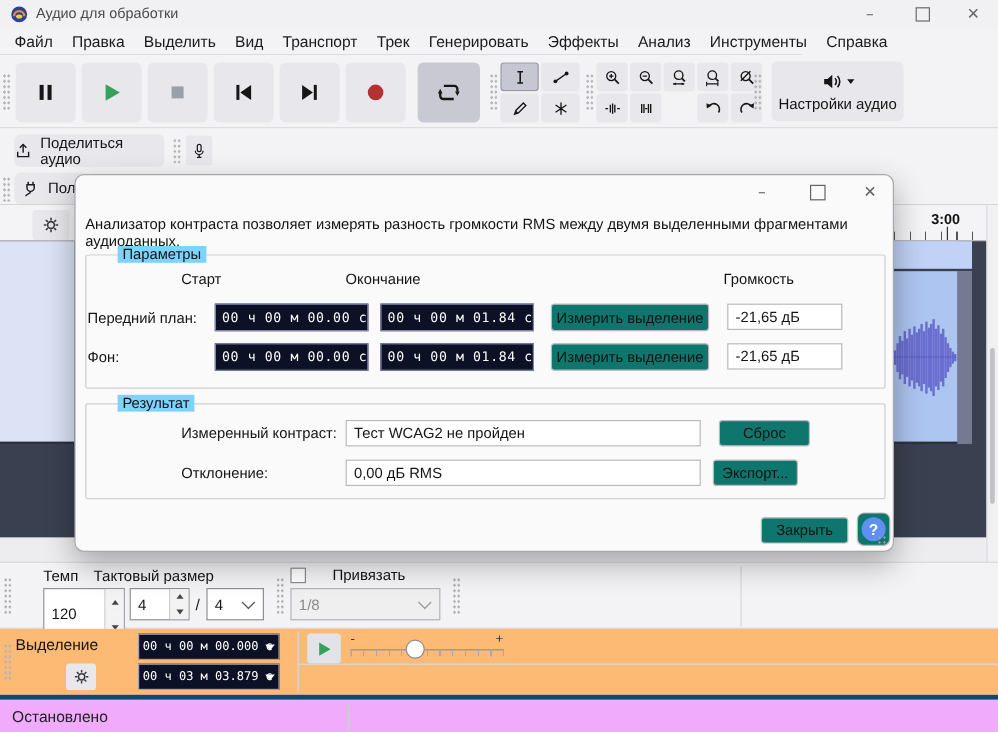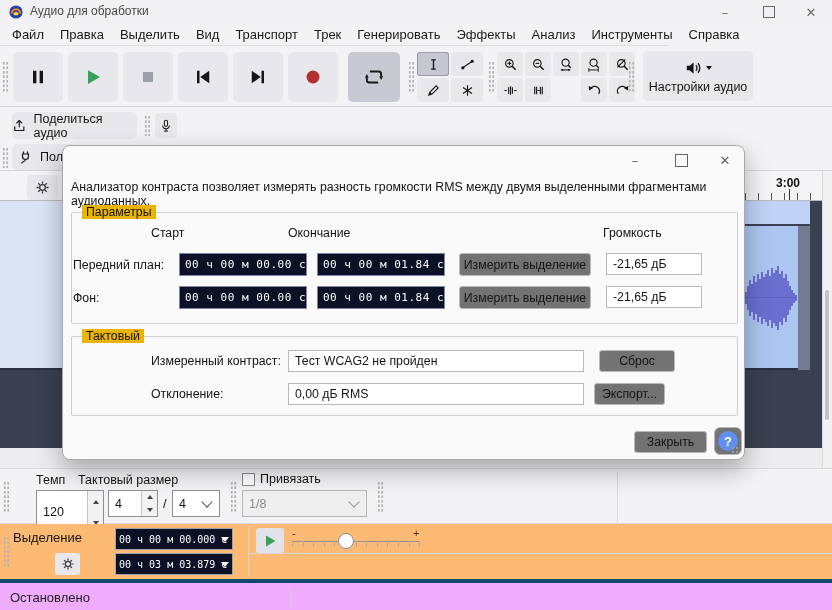--- a/index.html
+++ b/index.html
@@ -38,26 +38,26 @@
   .wavewrap{left:745px;top:232px;width:52px;height:132px;display:flex;flex-direction:row;align-items:center;}
   .wbar{width:2px;background:#6a6ecf;}
   .scrollbar{left:822px;top:171px;width:10px;height:297px;background:#f1f1f2;border-left:1px solid #dadade;box-sizing:border-box;}
   .sthumb{position:absolute;left:2px;top:119px;width:4px;height:130px;background:#c2c2c6;border-radius:2px;}
   
   .dialog{left:62px;top:145px;width:683px;height:315px;background:#fafafa;border:1px solid #a8a8ac;border-radius:8px;
           box-shadow:0 10px 26px rgba(0,0,0,.3);box-sizing:border-box;z-index:10;}
   .dlg-title{left:18px;top:8px;font-size:12.5px;color:#5f5f63;}
   .dlg-ctl{top:4px;width:24px;height:20px;display:flex;align-items:center;justify-content:center;color:#636367;font-size:13px;font-family:"DejaVu Sans",sans-serif;}
   .fieldset{border:1px solid #cfcfd2;border-radius:2px;}
-  .legend{position:absolute;top:-8px;left:10px;background:#eab308;padding:0 4px;font-size:12.3px;color:#141414;}
+  .legend{position:absolute;top:-8px;left:26px;background:#7dd3fc;padding:0 4px;font-size:12.3px;color:#141414;}
   .lbl{font-size:12.3px;color:#141414;}
   .tfield{background:#0d1126;border:1px solid #7d84ad;box-sizing:border-box;color:#fff;
           font-family:"DejaVu Sans Mono",monospace;font-size:11px;letter-spacing:.5px;
           display:flex;align-items:center;padding-left:5px;white-space:nowrap;overflow:hidden;}
-  .wbtn{background:#737373;border:1px solid #b9b9bd;border-radius:3px;font-size:12.3px;color:#141414;
+  .wbtn{background:#0f766e;border:1px solid #b9b9bd;border-radius:3px;font-size:12.3px;color:#141414;
         display:flex;align-items:center;justify-content:center;box-sizing:border-box;}
   .input{background:#fff;border:1px solid #b9b9bd;box-sizing:border-box;font-size:12.3px;color:#141414;
          display:flex;align-items:center;padding-left:6px;}
   
   .timebar{left:0;top:468px;width:832px;height:56px;background:#f3f3f5;border-top:1px solid #d8d8da;border-bottom:1px solid #d8d8da;box-sizing:border-box;}
   .selbar{left:0;top:524px;width:832px;height:55px;background:#fdba74;}
   .statusbar{left:0;top:579px;width:832px;height:31px;background:#f0abfc;border-top:4px solid #0c4a6e;box-sizing:border-box;}
   .spin{background:#fff;border:1px solid #8f8f93;box-sizing:border-box;display:flex;align-items:center;font-size:12.5px;}
   .spin .val{flex:1;padding-left:6px;}
   .spinbtns{width:15px;height:100%;border-left:1px solid #c3c3c6;display:flex;flex-direction:column;}
@@ -376,21 +376,21 @@
   <div class="abs wbtn" style="left:396px;top:107px;width:132px;height:23px">Измерить выделение</div>
   <div class="abs input" style="left:543px;top:107px;width:96px;height:22px">-21,65 дБ</div>
 
   <span class="abs lbl" style="left:10px;top:145px">Фон:</span>
   <div class="abs tfield" style="left:116px;top:140px;width:128px;height:23px">00 ч 00 м 00.00 с</div>
   <div class="abs tfield" style="left:254px;top:140px;width:128px;height:23px">00 ч 00 м 01.84 с</div>
   <div class="abs wbtn" style="left:396px;top:140px;width:132px;height:23px">Измерить выделение</div>
   <div class="abs input" style="left:543px;top:140px;width:96px;height:22px">-21,65 дБ</div>
 
   <div class="abs fieldset" style="left:8px;top:190px;width:665px;height:78px">
-    <span class="legend">Тактовый</span>
+    <span class="legend">Результат</span>
   </div>
   <span class="abs lbl" style="left:88px;top:208px">Измеренный контраст:</span>
   <div class="abs input" style="left:225px;top:204px;width:296px;height:22px">Тест WCAG2 не пройден</div>
   <div class="abs wbtn" style="left:536px;top:204px;width:76px;height:22px">Сброс</div>
   <span class="abs lbl" style="left:88px;top:241px">Отклонение:</span>
   <div class="abs input" style="left:225px;top:237px;width:296px;height:22px">0,00 дБ RMS</div>
   <div class="abs wbtn" style="left:531px;top:237px;width:71px;height:22px">Экспорт...</div>
 
   <div class="abs wbtn" style="left:571px;top:285px;width:73px;height:22px">Закрыть</div>
   <div class="abs wbtn" style="left:651px;top:281px;width:28px;height:28px;border-radius:6px">
@@ -428,21 +428,21 @@
       </div>
   </div>
   <span class="abs" style="left:163px;top:27px;font-size:13px">/</span>
   <div class="abs spin" style="left:172px;top:21px;width:48px;height:27px">
     <span class="val">4</span>
     <span class="chev" style="margin-right:8px"></span>
   </div>
 
   <div class="abs grip" style="left:230px;top:12px;height:31px"></div>
 
-  <div class="abs" style="left:242px;top:3px;display:flex;align-items:center;gap:5px">
+  <div class="abs" style="left:242px;top:3px;display:flex;align-items:center;gap:22px">
     <span class="cb"></span>
     <span style="font-size:12.5px">Привязать</span>
   </div>
   <div class="abs spin" style="left:242px;top:21px;width:125px;height:27px;background:#efeff0;border-color:#b5b5b8;color:#8a8a8e">
     <span class="val">1/8</span>
     <span class="chev" style="margin-right:8px;border-color:#9a9a9e"></span>
   </div>
 
   <div class="abs grip" style="left:377px;top:12px;height:31px"></div>
 

